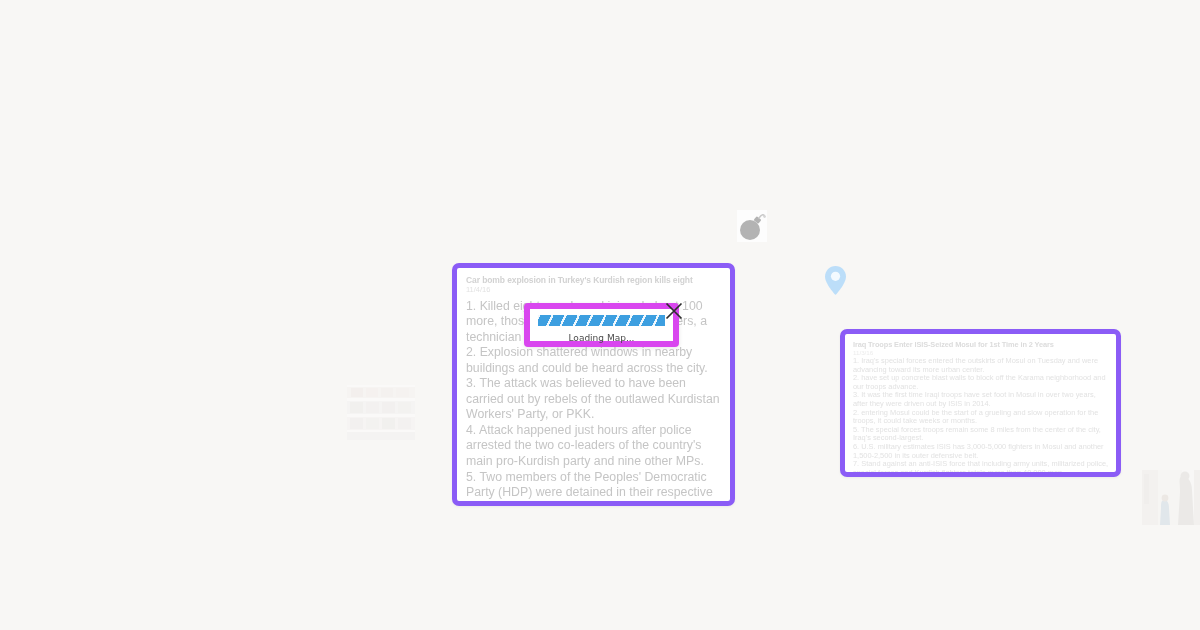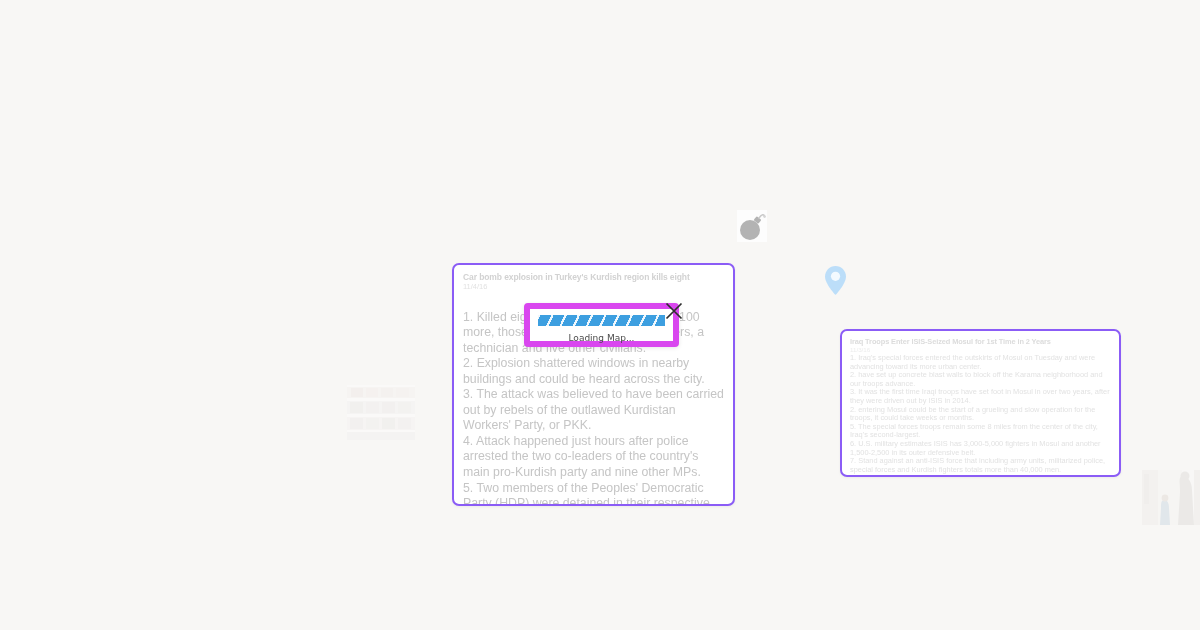--- a/index.html
+++ b/index.html
@@ -21,21 +21,21 @@
     position: absolute;
     inset: 0;
     width: 1200px;
     height: 630px;
   }
 
   
   .news-card {
     position: absolute;
     background: #ffffff;
-    border: 2px solid #8b5cf6;
+    border: 5px solid #8b5cf6;
     border-radius: 7px;
     box-shadow: 0 1px 3px rgba(0,0,0,0.05);
     overflow: hidden;
   }
 
   .card-title {
     font-weight: bold;
     color: #d2d2d2;
     letter-spacing: -0.1px;
   }
@@ -54,21 +54,21 @@
 
   
   #card-turkey {
     left: 452px;
     top: 263px;
     width: 283px;
     height: 243px;
     padding: 7px 9px 4px 9px;
   }
   #card-turkey .card-title { font-size: 8.5px; line-height: 10px; }
-  #card-turkey .card-date  { font-size: 7.5px; line-height: 9.5px; margin-bottom: 18px; }
+  #card-turkey .card-date  { font-size: 7.5px; line-height: 9.5px; margin-bottom: 4px; }
   #card-turkey .card-body  { font-size: 12.3px; line-height: 15.55px; color: #c5c5c5; }
 
   
   #card-mosul {
     left: 840px;
     top: 329px;
     width: 281px;
     height: 148px;
     padding: 6px 4px 4px 8px;
   }

